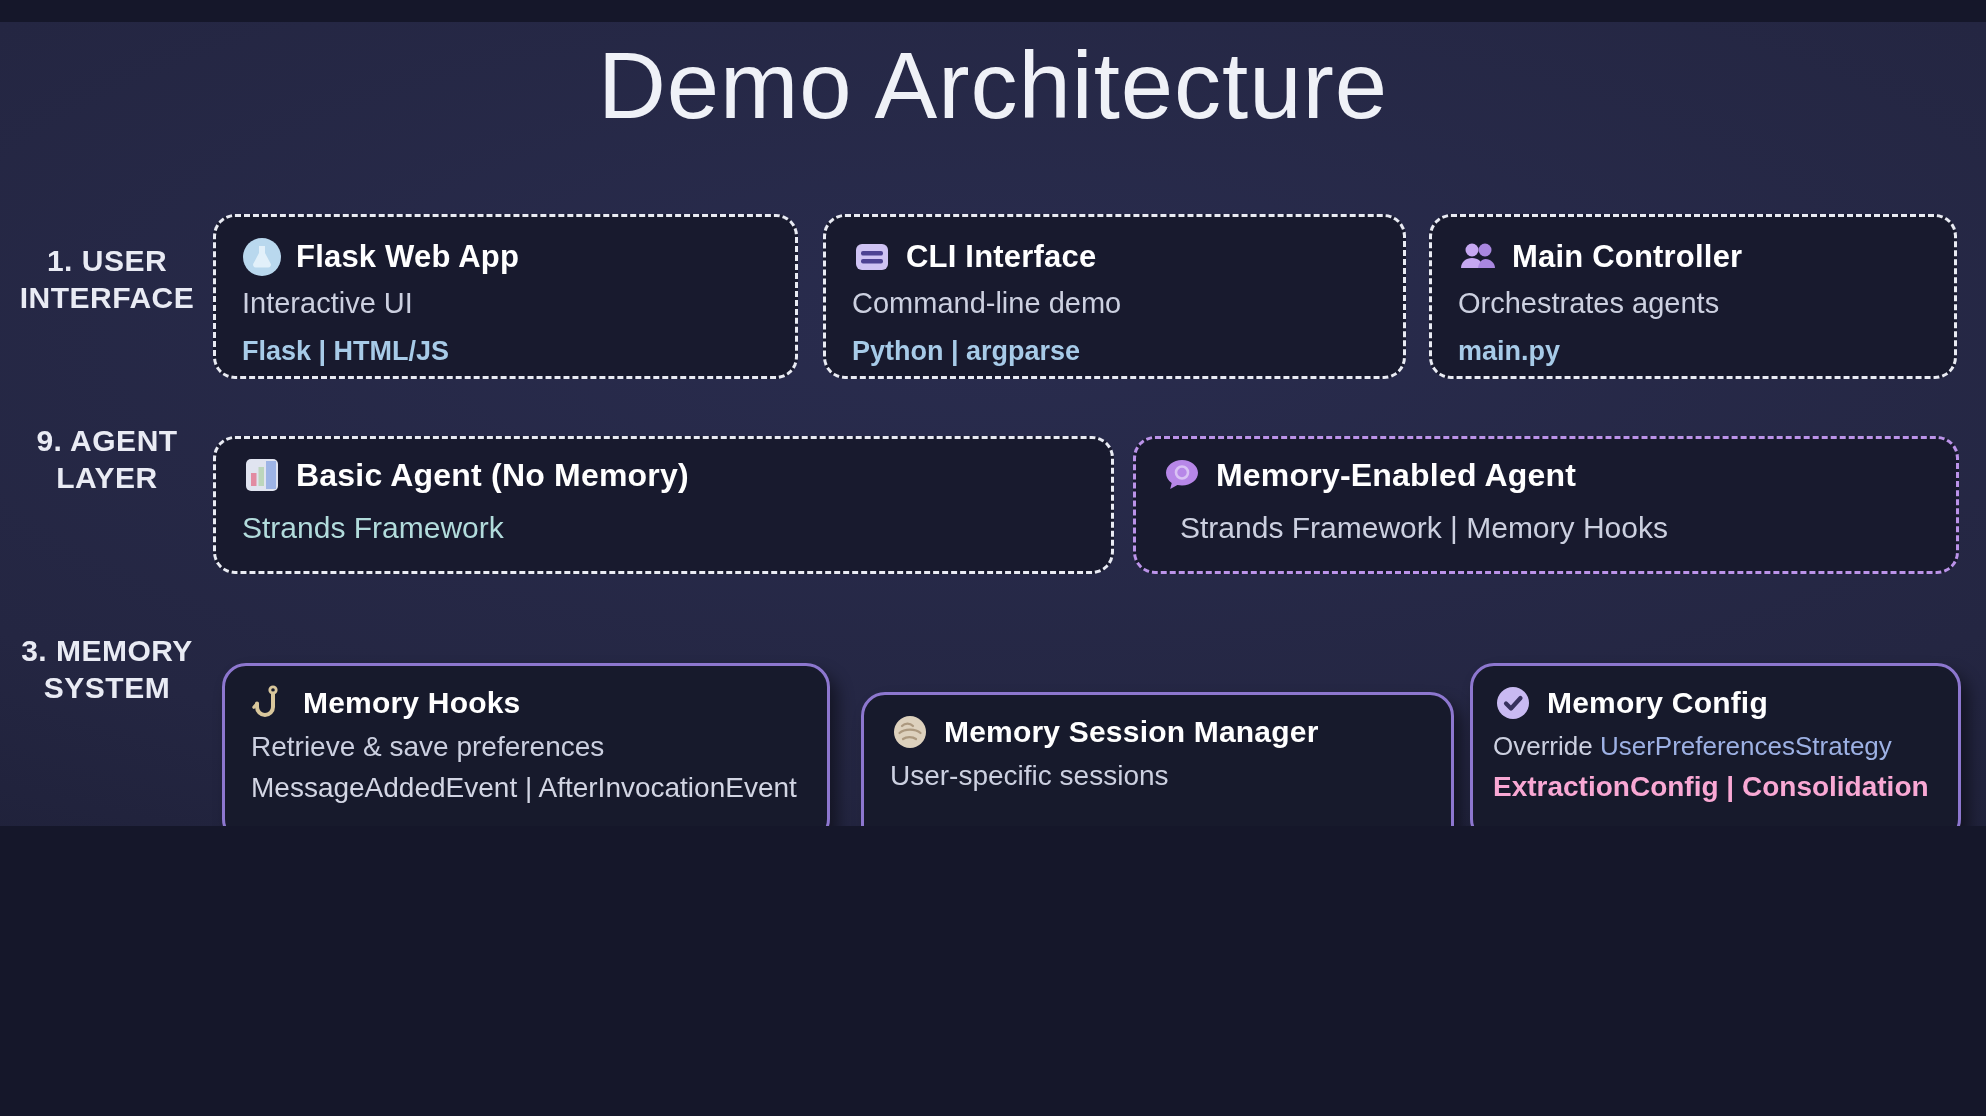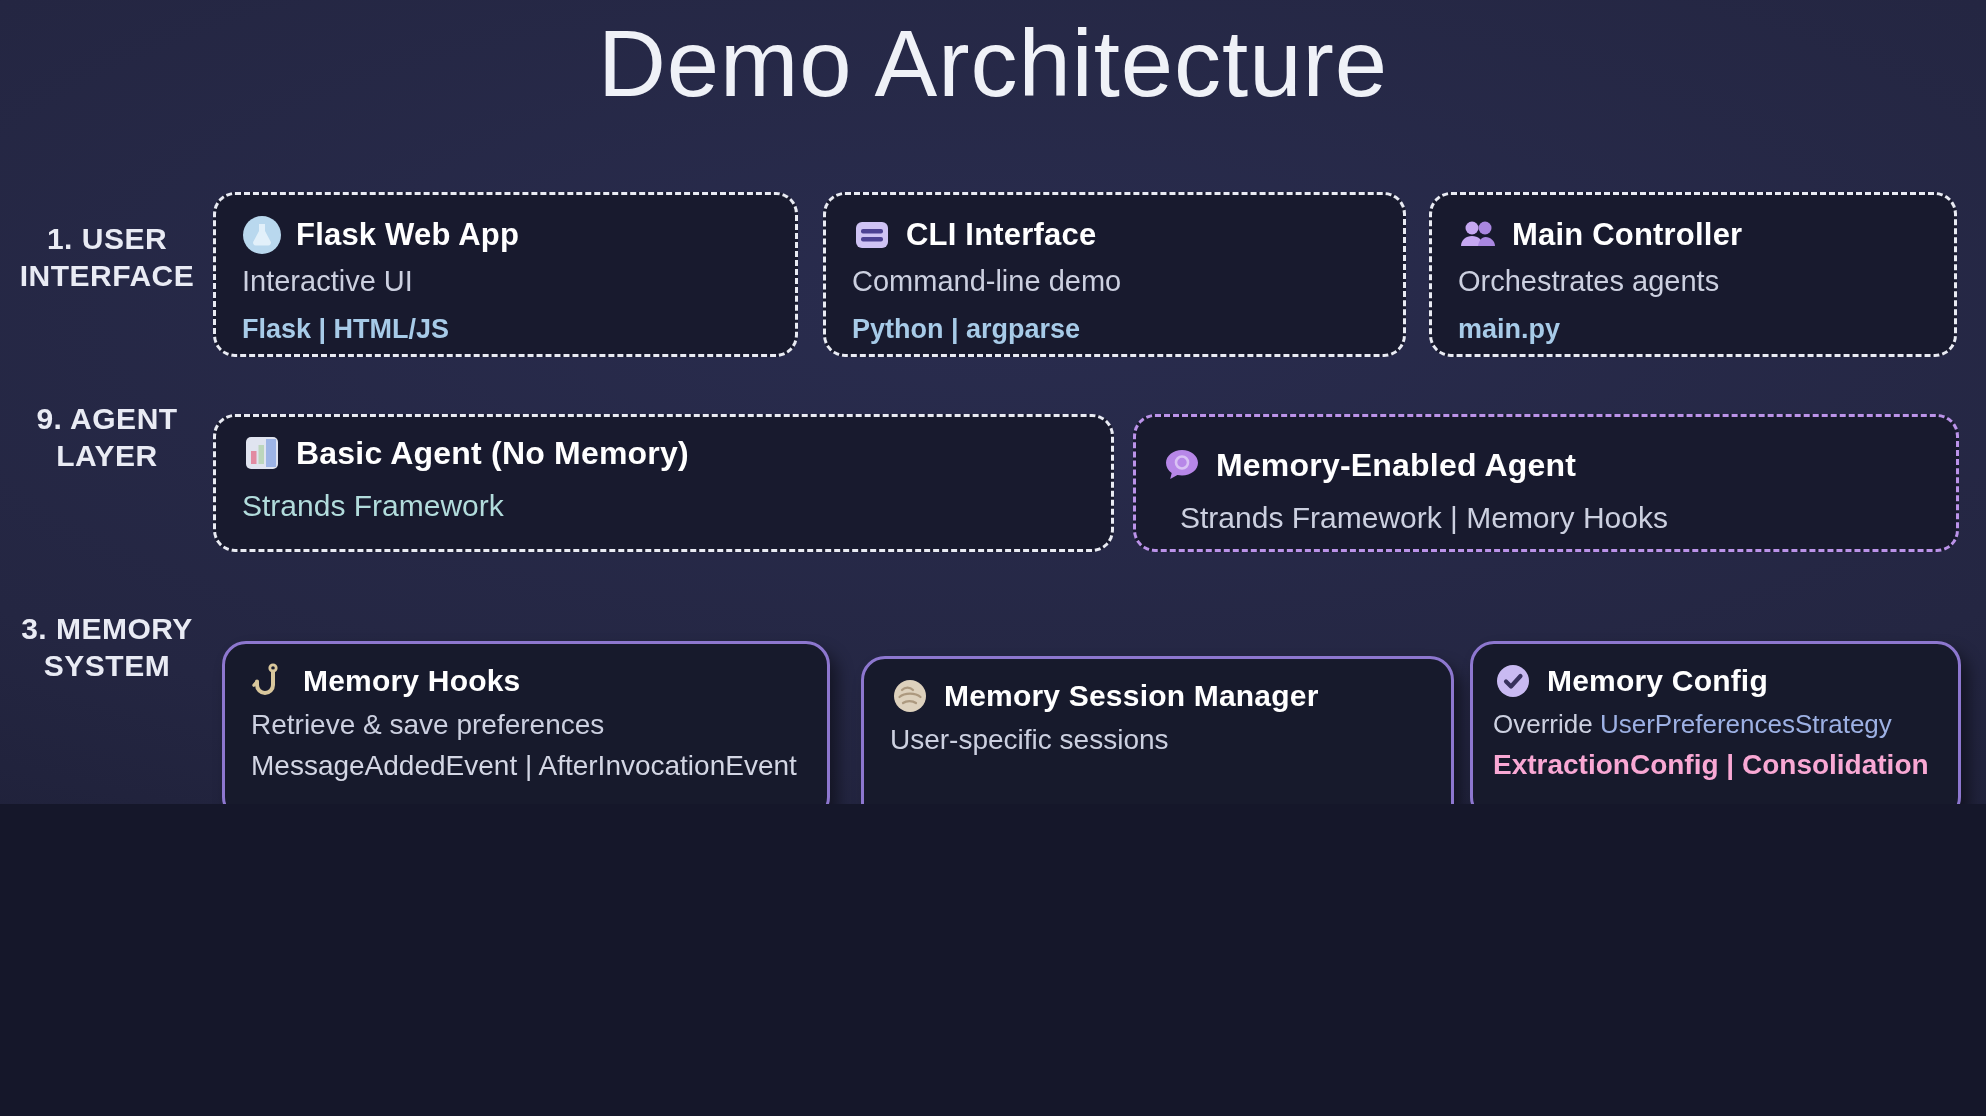--- a/index.html
+++ b/index.html
@@ -3,20 +3,21 @@
 <meta charset="utf-8">
 <style>
   html, body { margin: 0; padding: 0; background: #15172a; }
   .canvas {
     position: relative;
     width: 1986px;
     height: 804px;
     overflow: hidden;
     font-family: "Liberation Sans", sans-serif;
     background: radial-gradient(120% 105% at 50% 38%, #292c4e 0%, #242642 55%, #1a1c31 100%);
+    margin-top: 22px;
   }
   .title {
     position: absolute;
     top: 10px; left: 0; width: 100%;
     margin: 0;
     text-align: center;
     font-size: 94px;
     font-weight: 400;
     letter-spacing: 1px;
     color: #eff1f7;
@@ -154,21 +155,21 @@
           <rect x="24" y="6" width="10" height="28" fill="#9db4e6"></rect>
           <rect x="9" y="18" width="5.5" height="13" fill="#e28ba2"></rect>
           <rect x="16.5" y="12" width="5.5" height="19" fill="#bcd6bc"></rect>
         </svg>
       </span>
       <span class="box-title">Basic Agent (No Memory)</span>
     </div>
     <div class="box-subtitle tech-teal">Strands Framework</div>
   </div>
 
-  <div class="box dashed-purple row2" style="left:1133px;top:414px;width:826px;height:138px;padding-top:28px">
+  <div class="box dashed-purple row2" style="left:1133px;top:414px;width:826px;height:138px;padding-top:16px">
     <div class="box-title-row">
       <span class="icon">
         <svg width="40" height="40" viewBox="0 0 40 40">
           <path d="M20 5c8.8 0 16 5.7 16 12.8S28.8 30.6 20 30.6c-1.6 0-3.2-.2-4.6-.5L8.2 34l1.5-5.9C6.1 25.7 4 22 4 17.8 4 10.7 11.2 5 20 5z" fill="#b787e8"></path>
           <circle cx="20" cy="17.5" r="6" fill="none" stroke="#d9c2f4" stroke-width="2.6"></circle>
         </svg>
       </span>
       <span class="box-title">Memory-Enabled Agent</span>
     </div>
     <div class="box-subtitle" style="margin-left:18px">Strands Framework | Memory Hooks</div>
@@ -182,21 +183,21 @@
           <path d="M22 10.5v13.5a8 8 0 0 1-16 0v-3.5" fill="none" stroke="#d9c79c" stroke-width="4" stroke-linecap="round"></path>
           <path d="M6 20.5l-3.2 3.8" stroke="#d9c79c" stroke-width="3" stroke-linecap="round"></path>
         </svg>
       </span>
       <span class="box-title">Memory Hooks</span>
     </div>
     <div class="box-subtitle">Retrieve &amp; save preferences</div>
     <div class="box-tech tech-gray">MessageAddedEvent | AfterInvocationEvent</div>
   </div>
 
-  <div class="box solid-purple row3" style="left:861px;top:656px;width:593px;height:180px;padding-top:17px">
+  <div class="box solid-purple row3" style="left:861px;top:670px;width:593px;height:180px;padding-top:17px">
     <div class="box-title-row">
       <span class="icon">
         <svg width="40" height="40" viewBox="0 0 40 40">
           <circle cx="20" cy="20" r="16" fill="#ddd1bd"></circle>
           <path d="M12 14c3-3.2 8-3.2 11 0M9.5 21c5-4.5 16-4.5 21 0M13 27c3.5-2.5 9.5-2.5 13 0" fill="none" stroke="#a08b6f" stroke-width="2.2" opacity="0.8" stroke-linecap="round"></path>
         </svg>
       </span>
       <span class="box-title">Memory Session Manager</span>
     </div>
     <div class="box-subtitle">User-specific sessions</div>

